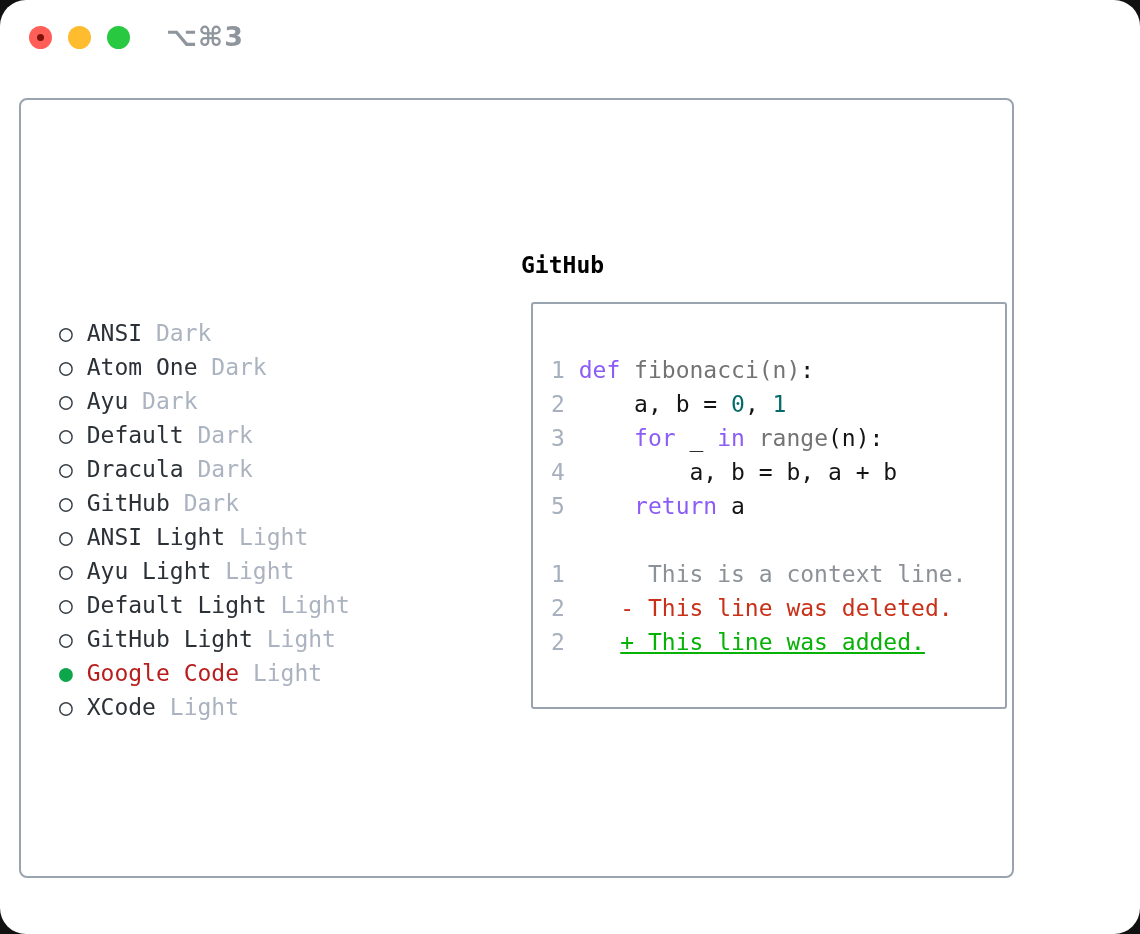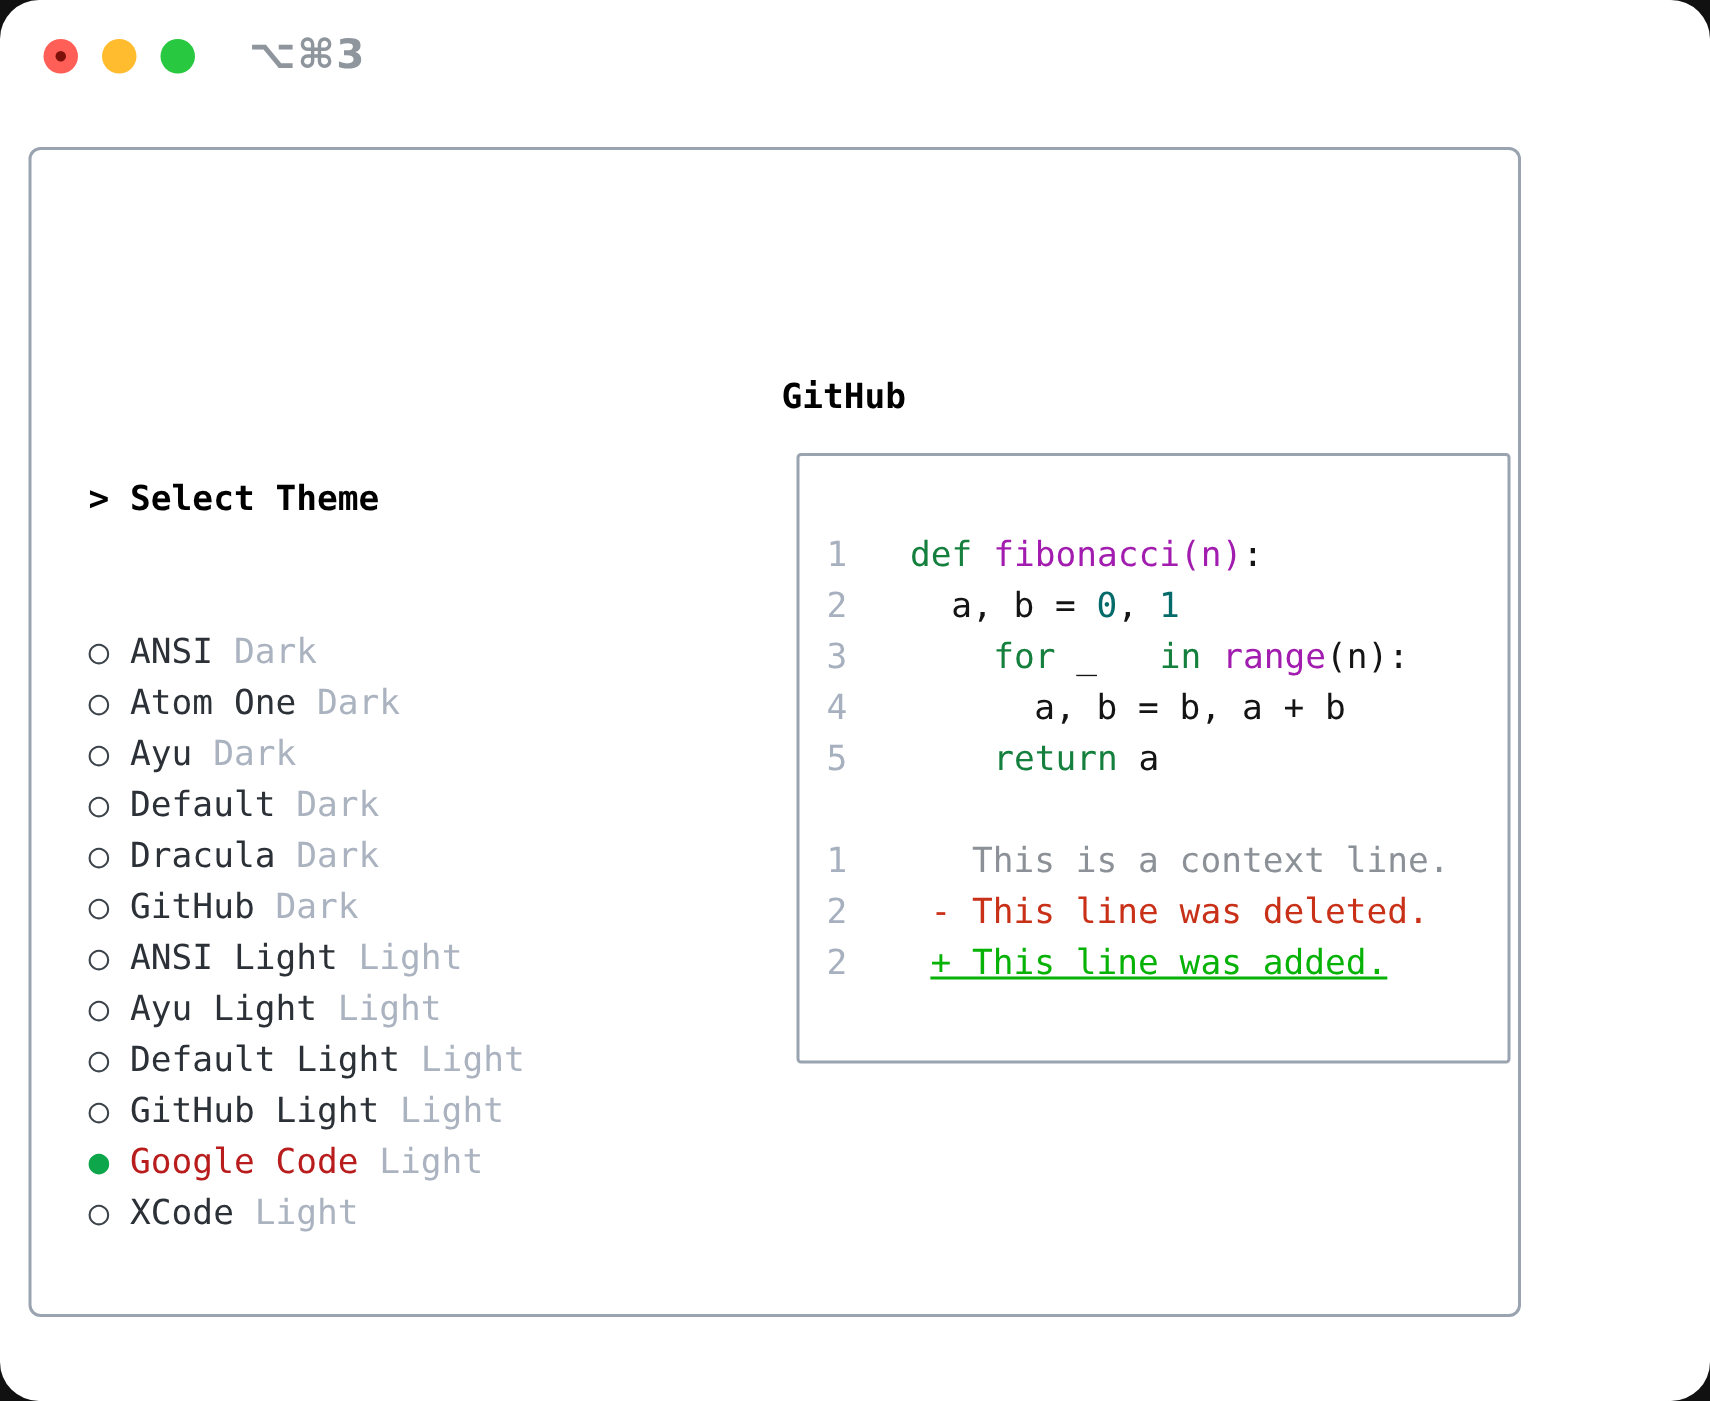--- a/index.html
+++ b/index.html
@@ -52,22 +52,22 @@
     position:absolute; left:510px; top:202px; width:476px; height:407px;
     border:2px solid #9aa4b0; border-radius:3px; box-sizing:border-box;
     background:#fff; overflow:hidden;
   }
   .preview-pre {
     position:absolute; left:18px; top:49px;
     font-size:23px; line-height:34px; white-space:pre;
   }
   .pline { height:34px; }
   .ln  { color:#a7b0be; }
-  .kw  { color:#15803d;margin-left:28px; }
-  .fn  { color:#a21caf; }
+  .kw  { color:#8b5cf6; }
+  .fn  { color:#737373; }
   .lit { color:#056a6a; }
   .pl  { color:#141414; }
   .ctx { color:#8b9197; }
   .del { color:#c93018;margin-top:36px; }
   .add { color:#06b206;text-decoration:underline; }
 </style>
 </head>
 <body>
 
 <div class="screen">
@@ -75,21 +75,20 @@
   <div class="traffic">
     <div class="tl tl-red"></div>
     <div class="tl tl-yellow"></div>
     <div class="tl tl-green"></div>
   </div>
   <div class="shortcut">⌥⌘3</div>
 
   <div class="window">
 
     <div class="left-pre">
-      <div class="row hdr"><span class="hdr">&gt;</span><span class="sp1"></span><span>Select Theme</span></div>
       <div id="theme-list"><div class="row"><span class="marker">○</span><span class="sp1"></span><span class="tname">ANSI</span><span class="sp1"></span><span class="tvariant">Dark</span></div><div class="row"><span class="marker">○</span><span class="sp1"></span><span class="tname">Atom One</span><span class="sp1"></span><span class="tvariant">Dark</span></div><div class="row"><span class="marker">○</span><span class="sp1"></span><span class="tname">Ayu</span><span class="sp1"></span><span class="tvariant">Dark</span></div><div class="row"><span class="marker">○</span><span class="sp1"></span><span class="tname">Default</span><span class="sp1"></span><span class="tvariant">Dark</span></div><div class="row"><span class="marker">○</span><span class="sp1"></span><span class="tname">Dracula</span><span class="sp1"></span><span class="tvariant">Dark</span></div><div class="row"><span class="marker">○</span><span class="sp1"></span><span class="tname">GitHub</span><span class="sp1"></span><span class="tvariant">Dark</span></div><div class="row"><span class="marker">○</span><span class="sp1"></span><span class="tname">ANSI Light</span><span class="sp1"></span><span class="tvariant">Light</span></div><div class="row"><span class="marker">○</span><span class="sp1"></span><span class="tname">Ayu Light</span><span class="sp1"></span><span class="tvariant">Light</span></div><div class="row"><span class="marker">○</span><span class="sp1"></span><span class="tname">Default Light</span><span class="sp1"></span><span class="tvariant">Light</span></div><div class="row"><span class="marker">○</span><span class="sp1"></span><span class="tname">GitHub Light</span><span class="sp1"></span><span class="tvariant">Light</span></div><div class="row"><span class="marker sel">●</span><span class="sp1"></span><span class="tname sel">Google Code</span><span class="sp1"></span><span class="tvariant">Light</span></div><div class="row"><span class="marker">○</span><span class="sp1"></span><span class="tname">XCode</span><span class="sp1"></span><span class="tvariant">Light</span></div></div>
       <div class="blank"></div>
       
       
       
       
       
     </div>
 
     <div class="preview-label">GitHub</div>

